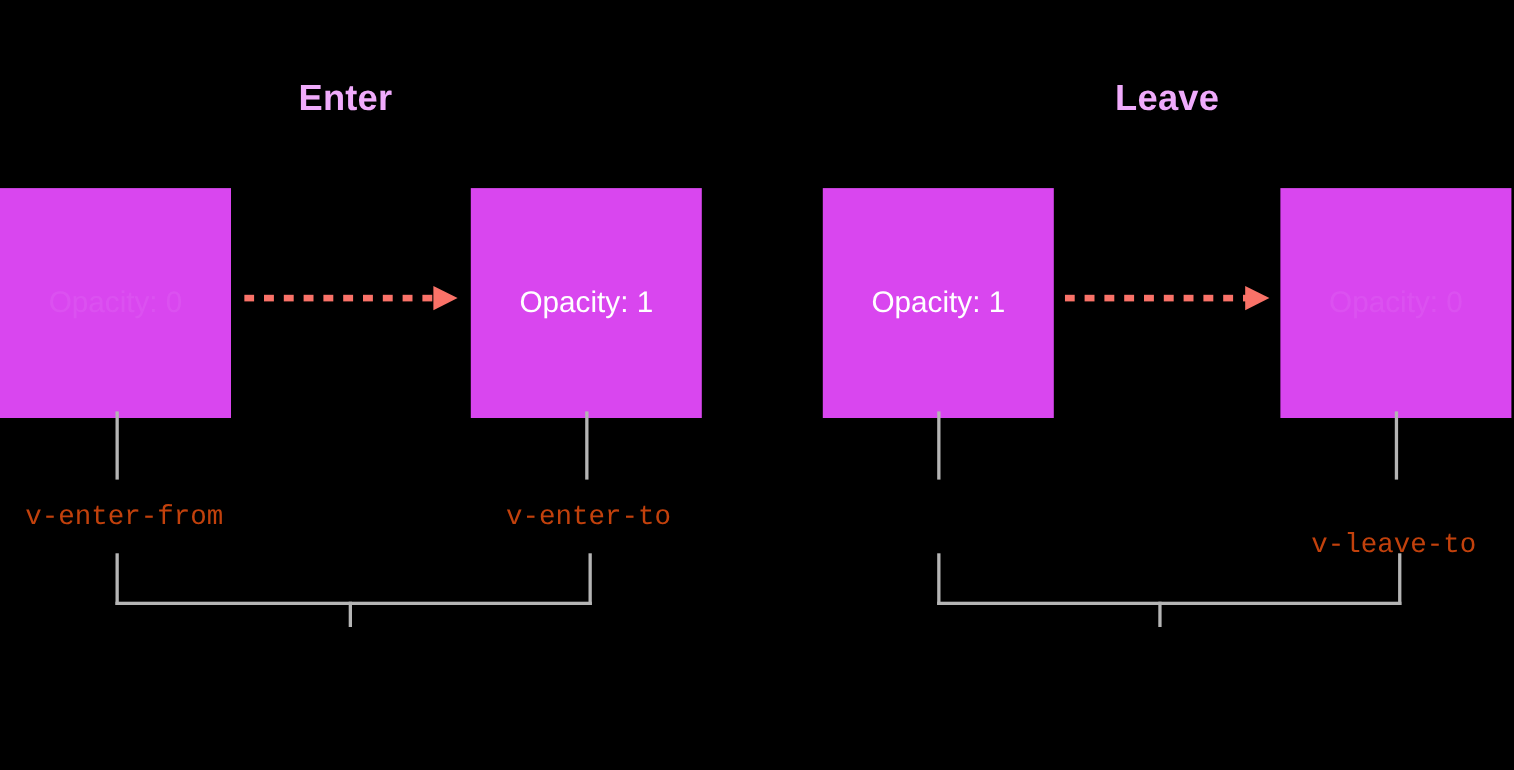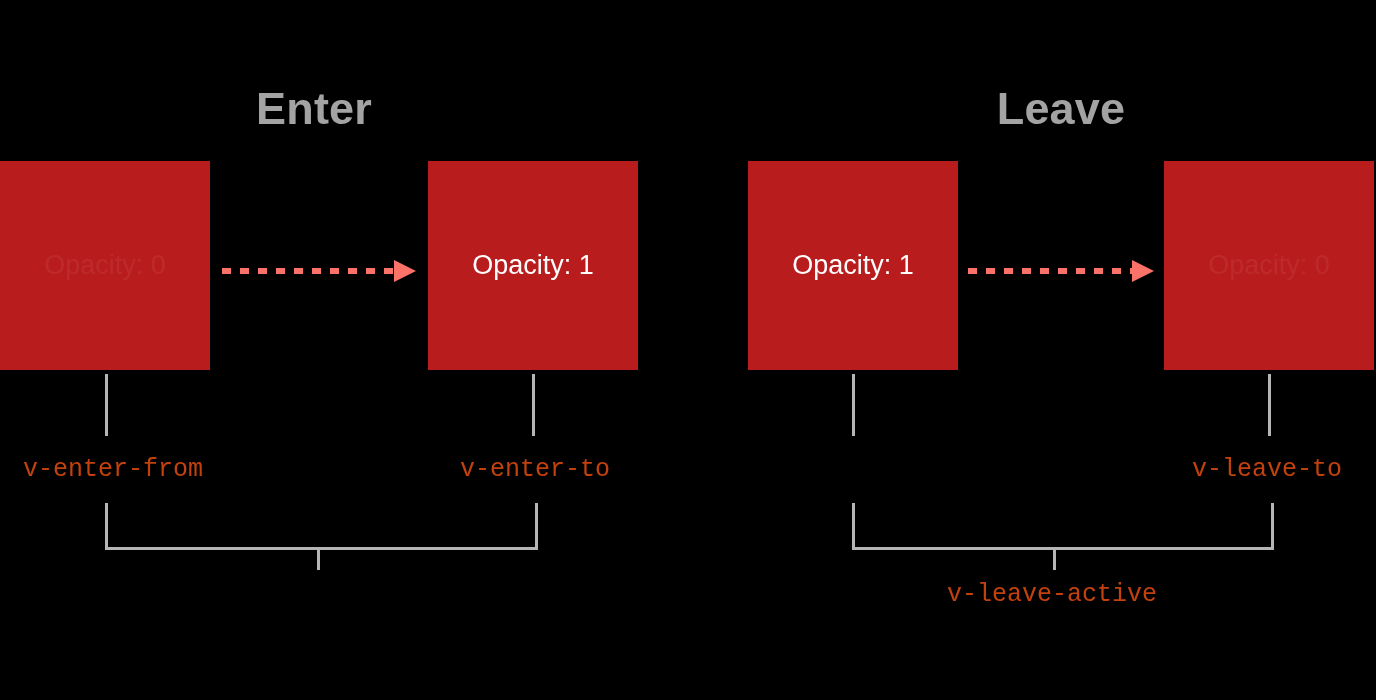--- a/index.html
+++ b/index.html
@@ -16,37 +16,36 @@
     height: 700px;
     background: #000000;
     overflow: hidden;
   }
 
   
   .section-title {
     position: absolute;
     font-family: "Liberation Sans", sans-serif;
     font-weight: bold;
-    font-size: 45px;
-    color: #a3a3a3;
+    font-size: 33px;
+    color: #f0abfc;
     letter-spacing: 0.2px;
     white-space: nowrap;
     transform: translateX(-50%);
-    margin-top: 13px;
   }
   .title-enter { left: 314px; top: 70px; }
   .title-leave { left: 1061px; top: 70px; }
 
   
   .box {
     position: absolute;
-    top: 161px;
+    top: 171px;
     width: 210px;
     height: 209px;
-    background: #b91c1c;
+    background: #d946ef;
     display: flex;
     align-items: center;
     justify-content: center;
   }
   .box-label {
     font-family: "Liberation Sans", sans-serif;
     font-size: 27px;
     color: #ffffff;
     white-space: nowrap;
     line-height: 1;
@@ -104,21 +103,21 @@
     font-family: "Liberation Mono", monospace;
     font-size: 25px;
     color: #c2410c;
     white-space: nowrap;
     transform: translateX(-50%);
     letter-spacing: 0px;
   }
   .lbl-enter-from  { left: 113px;  top: 455px; }
   .lbl-enter-to    { left: 535px;  top: 455px; }
   .lbl-leave-from  { left: 857px;  top: 455px; }
-  .lbl-leave-to    { left: 1267px; top: 455px; }
+  .lbl-leave-to    { left: 1267px; top: 481px; }
   .lbl-enter-active{ left: 326px;  top: 580px; }
   .lbl-leave-active{ left: 1052px; top: 580px; }
 
   
   .bracket {
     position: absolute;
     top: 503px;
     height: 44px;
     border-left: 3px solid #b5b5b5;
     border-right: 3px solid #b5b5b5;
@@ -174,15 +173,14 @@
 
   <div class="class-label lbl-enter-from">v-enter-from</div>
   <div class="class-label lbl-enter-to">v-enter-to</div>
   <div class="class-label lbl-leave-to">v-leave-to</div>
 
   <div class="bracket bracket-1"></div>
   <div class="bracket-stem bstem-1"></div>
   <div class="bracket bracket-2"></div>
   <div class="bracket-stem bstem-2"></div>
 
-  <div class="class-label lbl-leave-active">v-leave-active</div>
 
 </div>
 
 </body></html>

